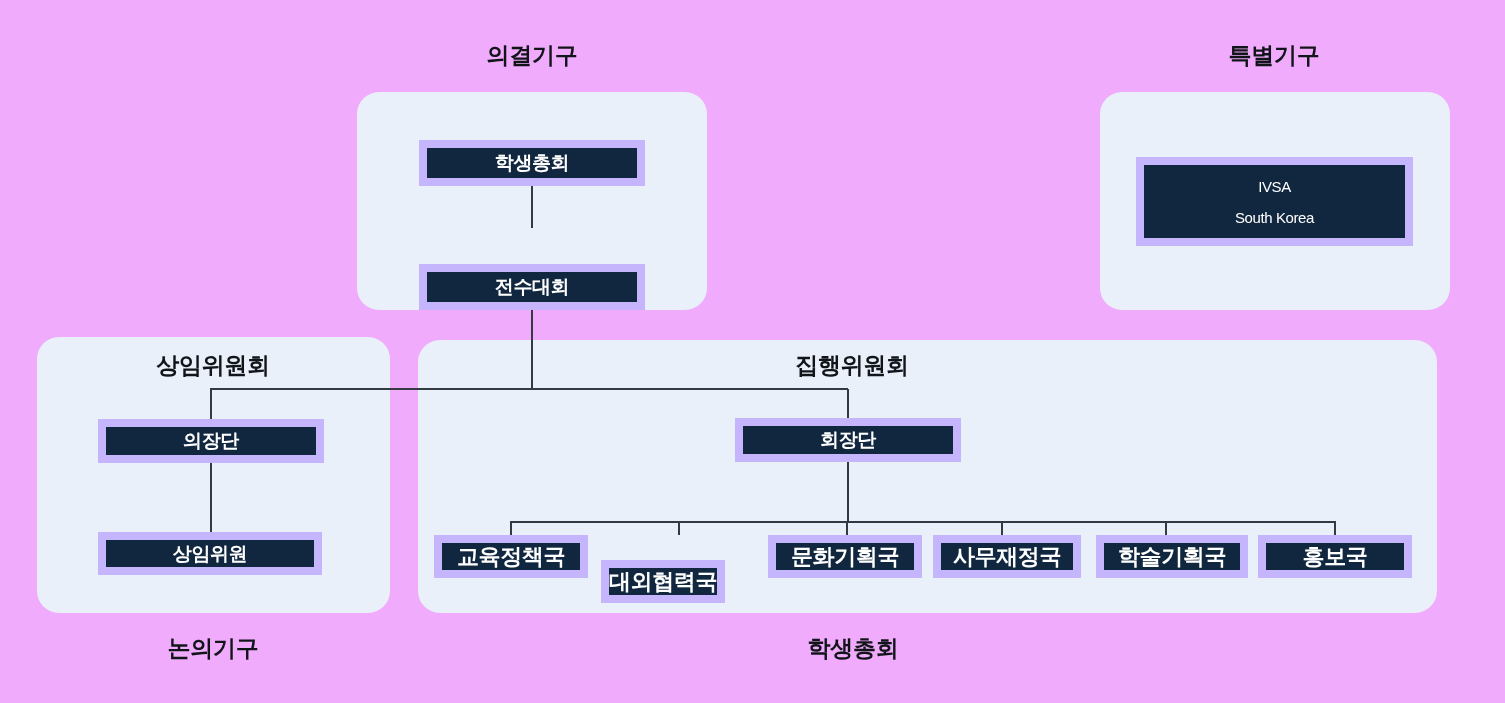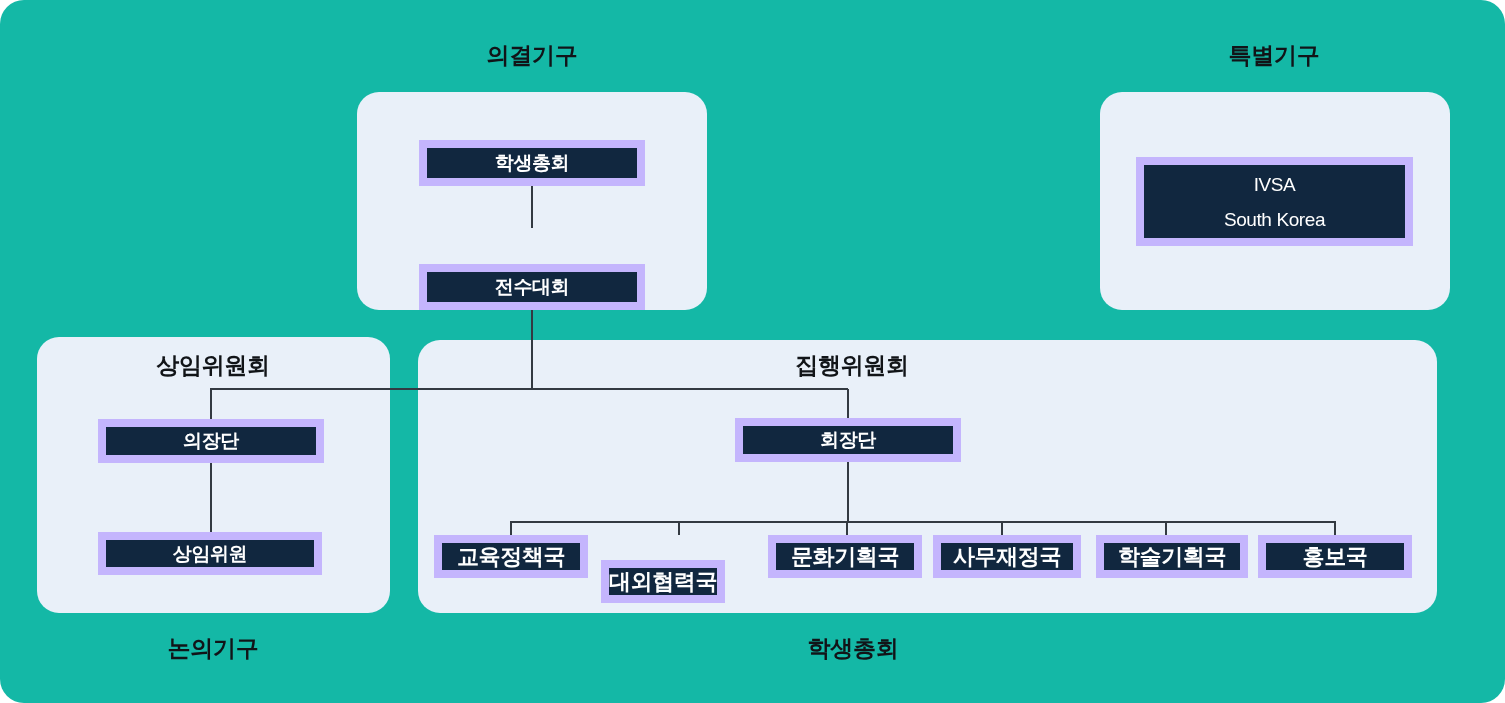--- a/index.html
+++ b/index.html
@@ -8,23 +8,22 @@
     padding: 0;
     background: #ffffff;
   }
   body {
     font-family: "Liberation Sans", "DejaVu Sans", sans-serif;
   }
   #chart-root {
     position: relative;
     width: 1505px;
     height: 703px;
-    background: #14b8a6;
+    background: #f0abfc;
     overflow: hidden;
-    border-radius: 24px;
   }
 
   
   .panel {
     position: absolute;
     background: #e9f0f9;
     border-radius: 22px;
   }
 
   
@@ -64,21 +63,21 @@
     font-weight: bold;
     letter-spacing: -0.4px;
     white-space: nowrap;
     z-index: 3;
   }
   .node.small {
     font-size: 22px;
   }
   .node.plain {
     font-weight: normal;
-    font-size: 19px;
+    font-size: 15px;
   }
   .node.plain .line {
     line-height: 1.0;
   }
   .node .line + .line {
     margin-top: 16px;
   }
 
   
   .vline {

